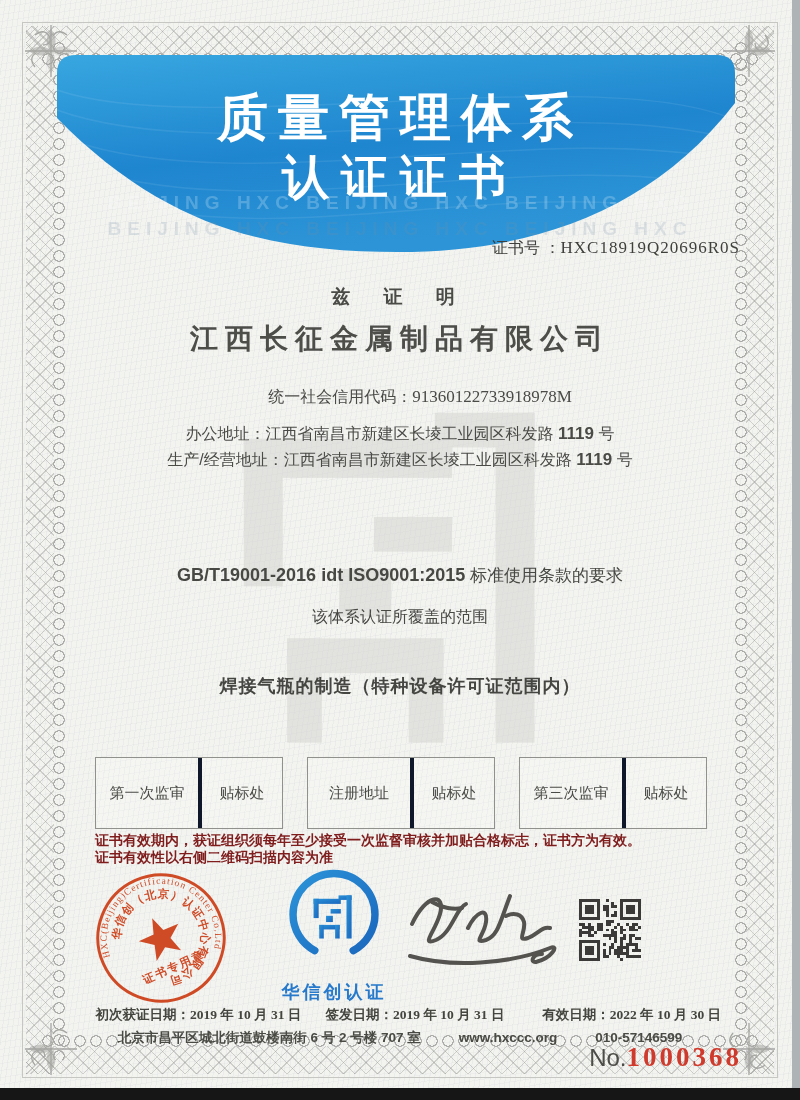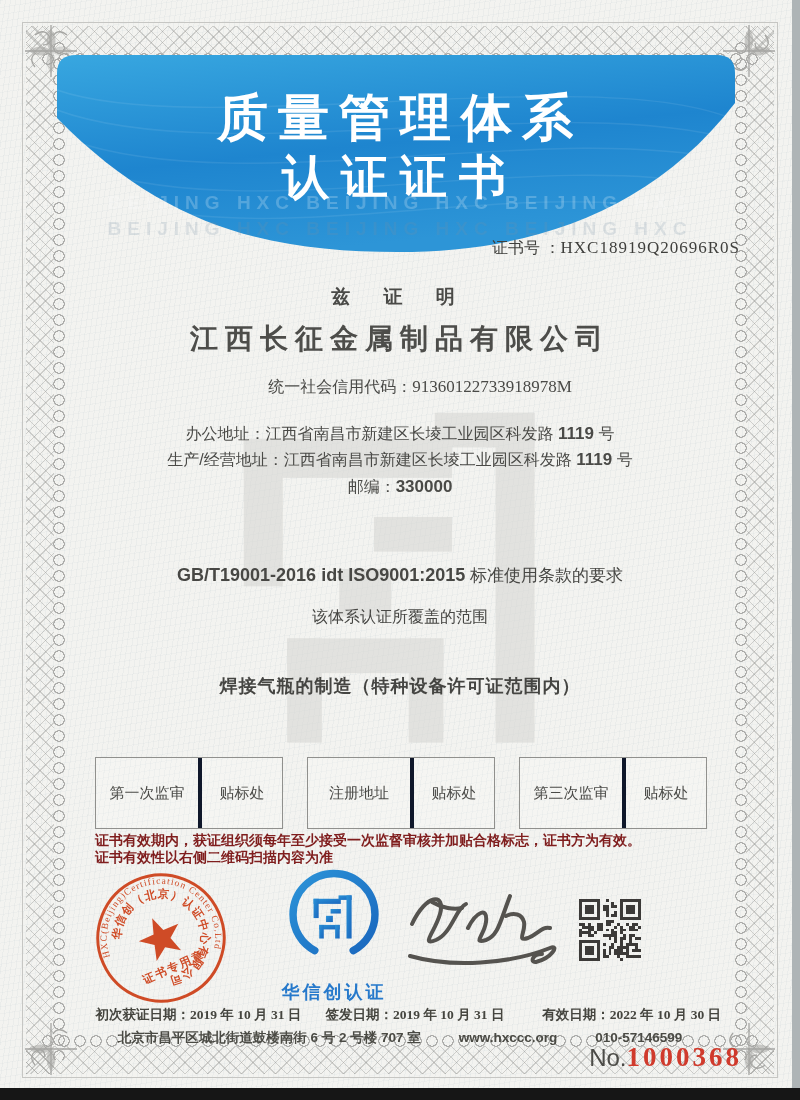--- a/index.html
+++ b/index.html
@@ -44,21 +44,21 @@
   .ghost.g2{top:218px;color:rgba(120,145,165,.20);}
   .cert-no{position:absolute;top:238px;right:60px;z-index:4;font-size:16px;color:#3f3f3c;}
   .cert-no .val{font-family:"Liberation Serif",serif;font-size:17px;letter-spacing:1px;}
   
   .watermark{position:absolute;left:183px;top:352px;z-index:1;color:#d8d8d5;opacity:.62;}
   
   .ln{position:absolute;left:0;right:0;text-align:center;z-index:5;white-space:nowrap;}
   .attest{top:284px;font-size:19px;font-weight:bold;letter-spacing:14px;color:#4a4a47;}
   .company{top:320px;font-size:28px;font-weight:bold;letter-spacing:7px;color:#4d4d4a;}
   .field{font-size:16px;color:#4a4a47;}
-  .f-credit{top:377px;padding-left:40px;} .f-a1{top:398px;} .f-a2{top:424px;} .f-a3{top:450px;} .f-post{top:477px;}
+  .f-credit{top:387px;padding-left:40px;} .f-a1{top:398px;} .f-a2{top:424px;} .f-a3{top:450px;} .f-post{top:477px;}
   .serifv{font-family:"Liberation Serif",serif;font-size:17px;}
   .numb{font-weight:bold;font-size:17px;}
   .conform{top:523px;font-size:17px;}
   .standard{top:564px;font-size:17px;}
   .standard .en{font-weight:bold;font-size:18px;}
   .scopelbl{top:607px;font-size:16px;}
   .scopeval{top:674px;font-size:18px;font-weight:bold;letter-spacing:1px;color:#454542;}
   
   .audit{position:absolute;left:95px;top:757px;width:612px;display:flex;gap:24px;z-index:5;}
   .agrp{flex:1;display:flex;border:1px solid #90908d;height:70px;background:rgba(255,255,255,.18);}
@@ -189,23 +189,20 @@
   <div class="ln attest">兹 证 明</div>
 
   <div class="ln field f-credit">
     <span>统一社会信用代码：</span><span class="serifv">91360122733918978M</span>
   </div>
   <div class="ln field f-a2">
     <span>办公地址：</span><span>江西省南昌市新建区长堎工业园区科发路 </span><span class="numb">1119</span><span> 号</span>
   </div>
   <div class="ln field f-a3">
     <span>生产/经营地址：</span><span>江西省南昌市新建区长堎工业园区科发路 </span><span class="numb">1119</span><span> 号</span>
-  </div>
-  <div class="ln field f-post">
-    <span>邮编：</span><span class="numb">330000</span>
   </div>
 
   <div class="ln standard">
     <span class="en">GB/T19001-2016 idt ISO9001:2015</span><span> 标准使用条款的要求</span>
   </div>
   <div class="ln scopeval">焊接气瓶的制造（特种设备许可证范围内）</div>
   <div class="ln scopelbl">该体系认证所覆盖的范围</div>
 
   <div class="audit">
     <div class="agrp">

